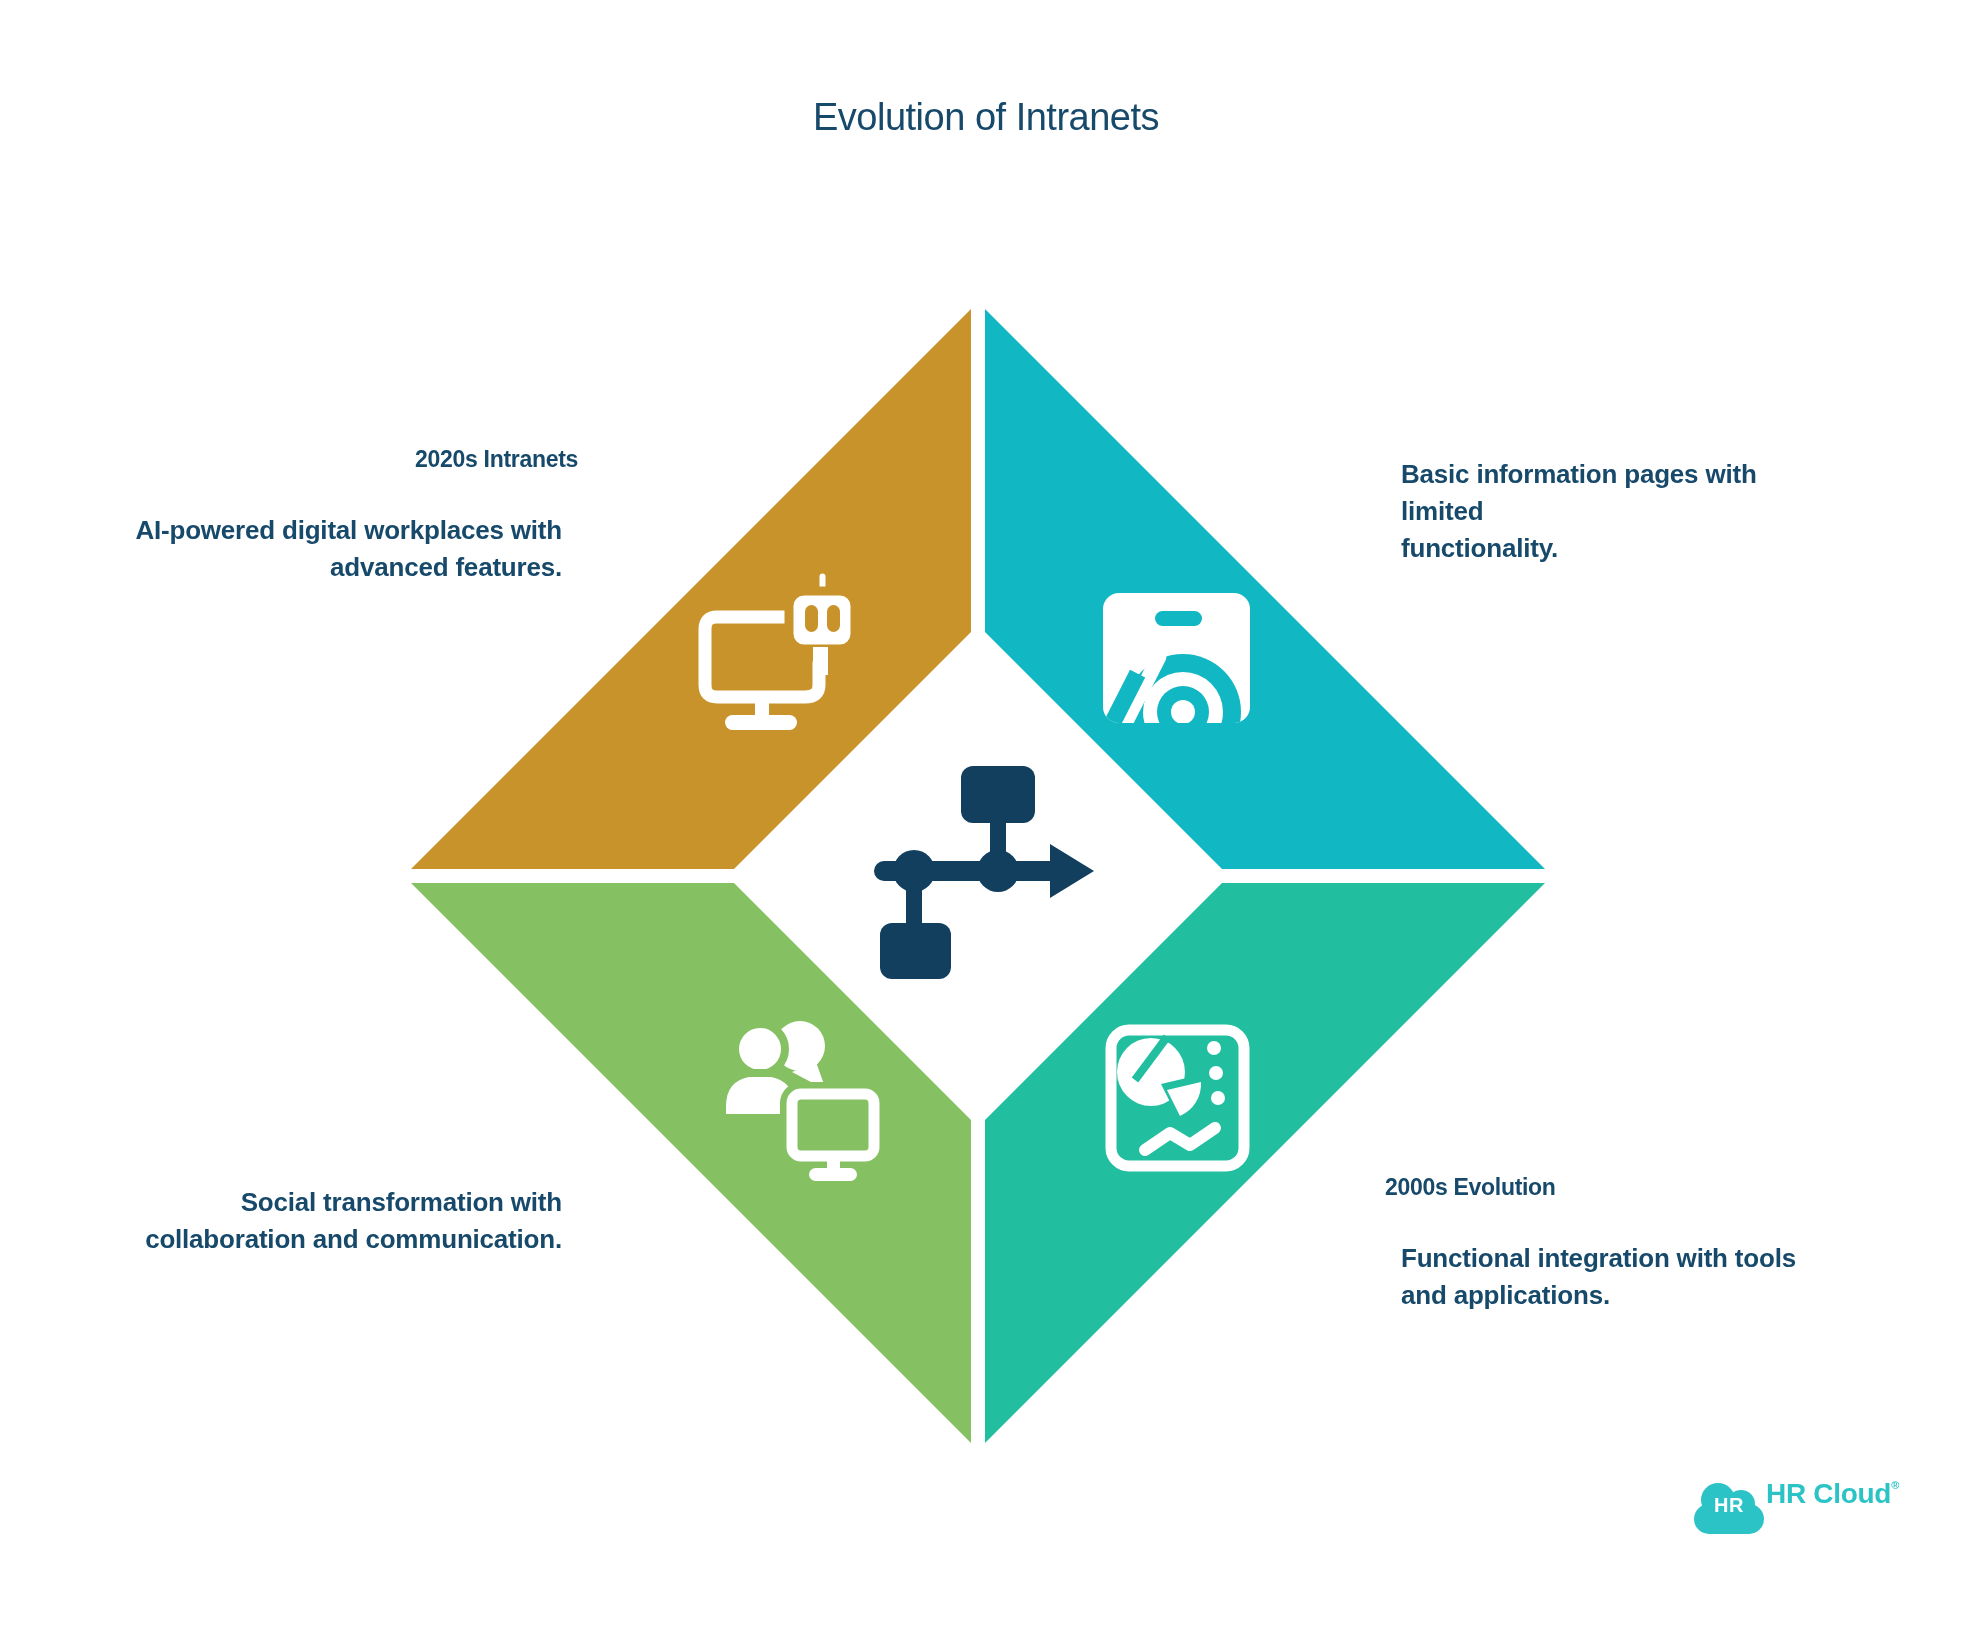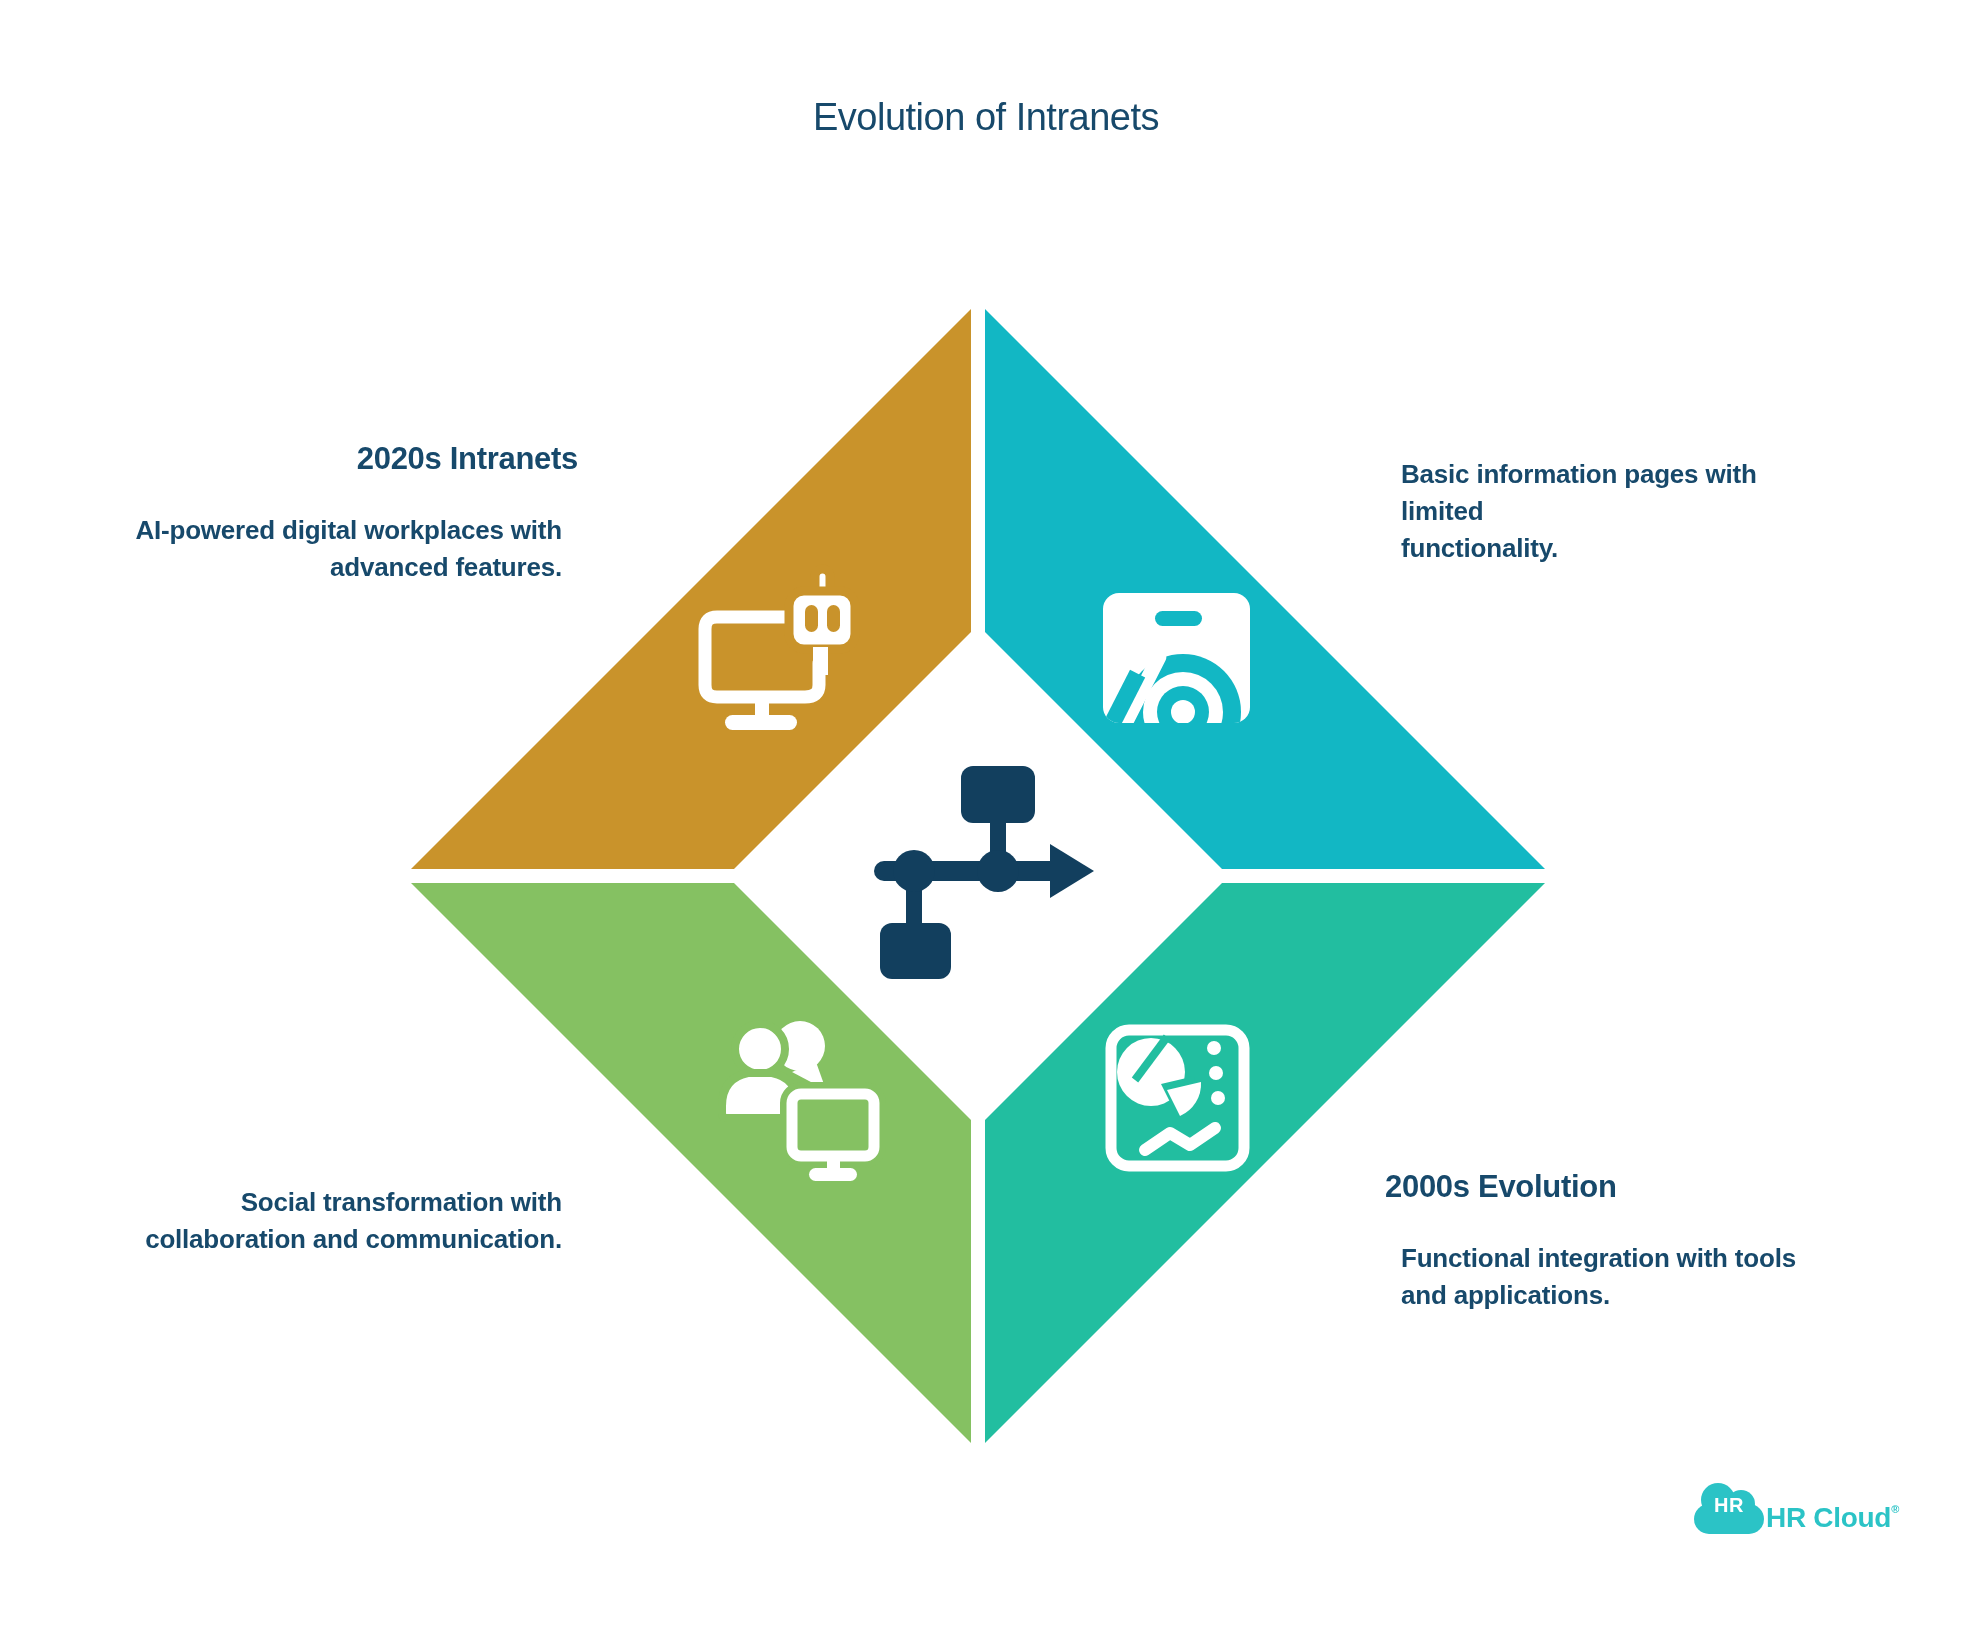--- a/index.html
+++ b/index.html
@@ -2,27 +2,27 @@
 <html><head>
 <meta charset="utf-8">
 <style>
   html,body{margin:0;padding:0;background:#fff;}
   .canvas{position:relative;width:1972px;height:1626px;background:#ffffff;overflow:hidden;
           font-family:"Liberation Sans",sans-serif;color:#17496B;}
   .title{position:absolute;left:0;top:96px;width:100%;text-align:center;
          font-size:38px;font-weight:400;letter-spacing:-0.5px;color:#17496B;}
   .diagram-svg{position:absolute;left:0;top:0;}
   .era{position:absolute;width:470px;}
-  .era h2{font-size:31px;line-height:38px;font-weight:700;margin:0 0 34px 0;letter-spacing:-0.3px;color:#17496B;}
+  .era h2{font-size:23px;line-height:38px;font-weight:700;margin:0 0 34px 0;letter-spacing:-0.3px;color:#17496B;}
   .era p{font-size:26px;line-height:37px;font-weight:700;margin:16px;letter-spacing:-0.2px;color:#17496B;white-space:pre-line;}
   .era-tl{left:108px;top:440px;text-align:right;}
   .era-tr{left:1385px;top:440px;text-align:left;}
   .era-bl{left:108px;top:1168px;text-align:right;}
   .era-br{left:1385px;top:1168px;text-align:left;}
-  .logo{position:absolute;left:1692px;top:1478px;display:flex;align-items:flex-end;}
+  .logo{position:absolute;left:1692px;top:1478px;display:flex;align-items:flex-start;}
   .logo-badge{position:relative;width:74px;height:56px;}
   .logo-badge-text{position:absolute;left:0;top:16px;width:74px;text-align:center;
                    color:#ffffff;font-size:20px;font-weight:700;letter-spacing:0.5px;}
   .logo-word{font-size:28px;font-weight:700;color:#2BC3C6;letter-spacing:-0.3px;}
   .logo-mark{font-size:11px;color:#2BC3C6;vertical-align:14px;font-weight:700;}
 </style>
 </head>
 <body>
 
 <div class="canvas">

